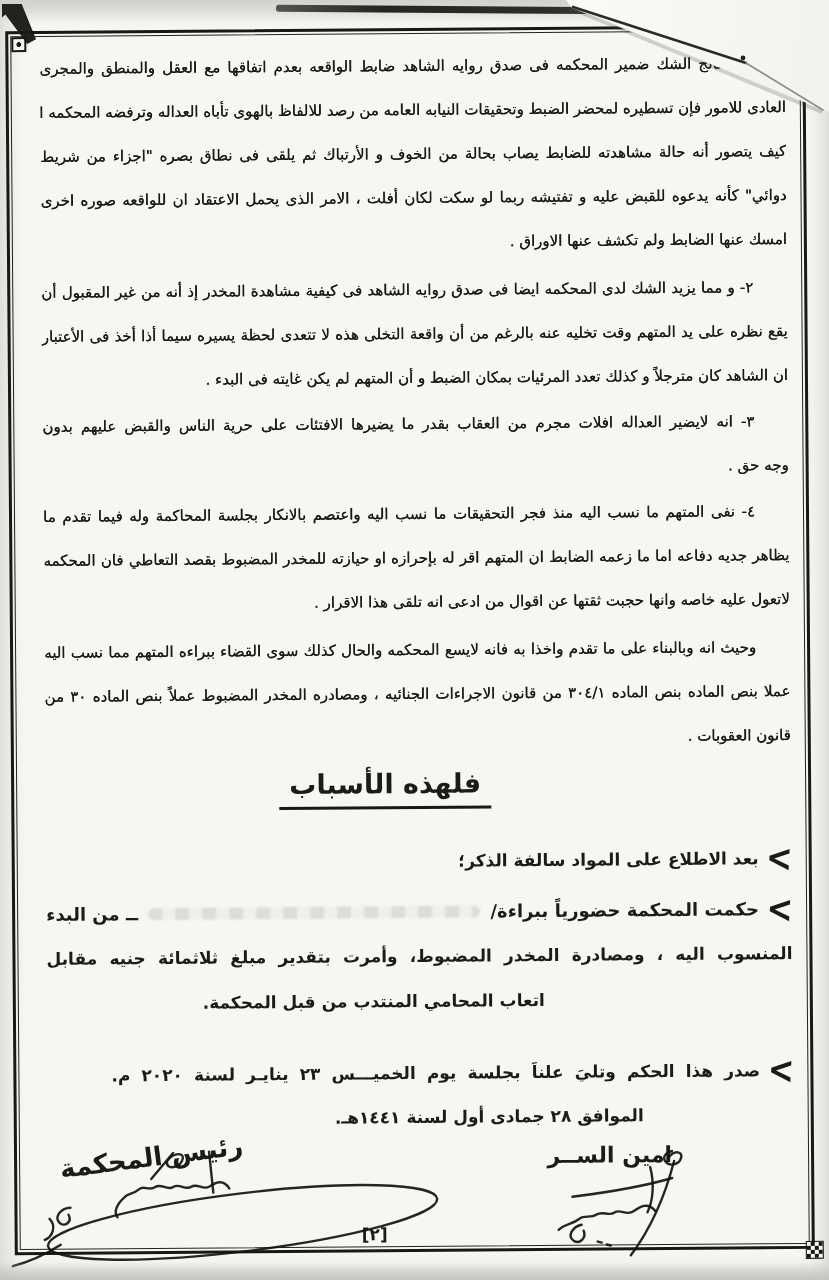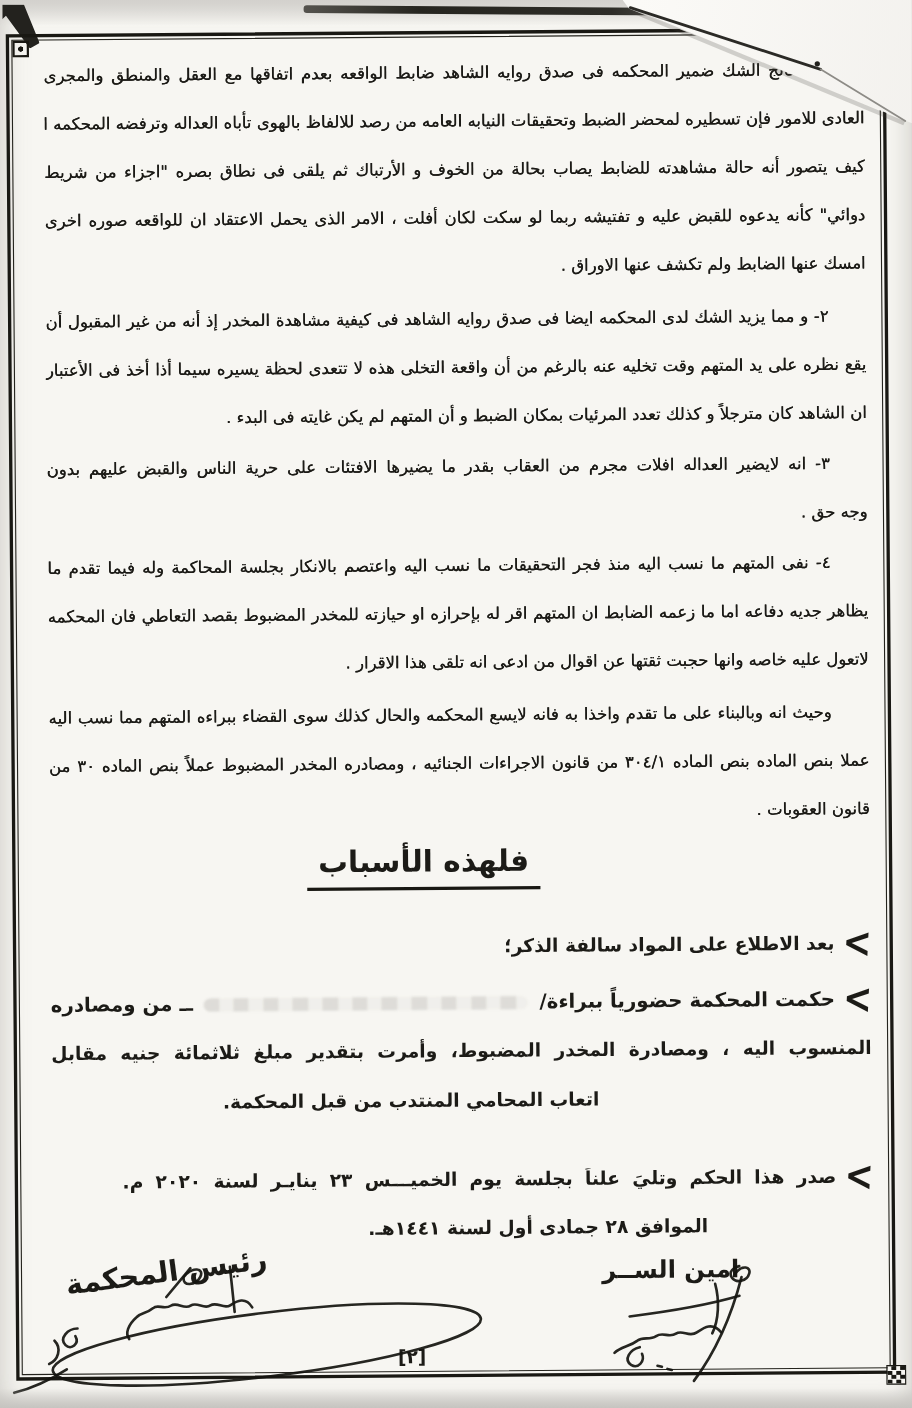--- a/index.html
+++ b/index.html
@@ -124,21 +124,21 @@
 
       <div class="bullet">
         <span class="arrow">&lt;</span>
         <span class="btext">بعد الاطلاع على المواد سالفة الذكر؛</span>
       </div>
 
       <div class="bullet tight">
         <span class="arrow">&lt;</span>
         <span class="vlead">حكمت المحكمة حضورياً ببراءة/</span>
         <span class="redacted"></span>
-        <span class="vtail">ــ من ومصادره</span>
+        <span class="vtail">ــ من البدء</span>
       </div>
       <div class="vline2">المنسوب اليه ، ومصادرة المخدر المضبوط، وأمرت بتقدير مبلغ ثلاثمائة جنيه مقابل</div>
       <div class="vline3">اتعاب المحامي المنتدب من قبل المحكمة.</div>
 
       <div class="bullet issued">
         <span class="arrow">&lt;</span>
         <span class="btext jfill">صدر هذا الحكم وتليَ علناً بجلسة يوم الخميـــس ٢٣ ينايـر لسنة ٢٠٢٠ م.</span>
       </div>
       <div class="iline2">الموافق ٢٨ جمادى أول لسنة ١٤٤١هـ.</div>
 

